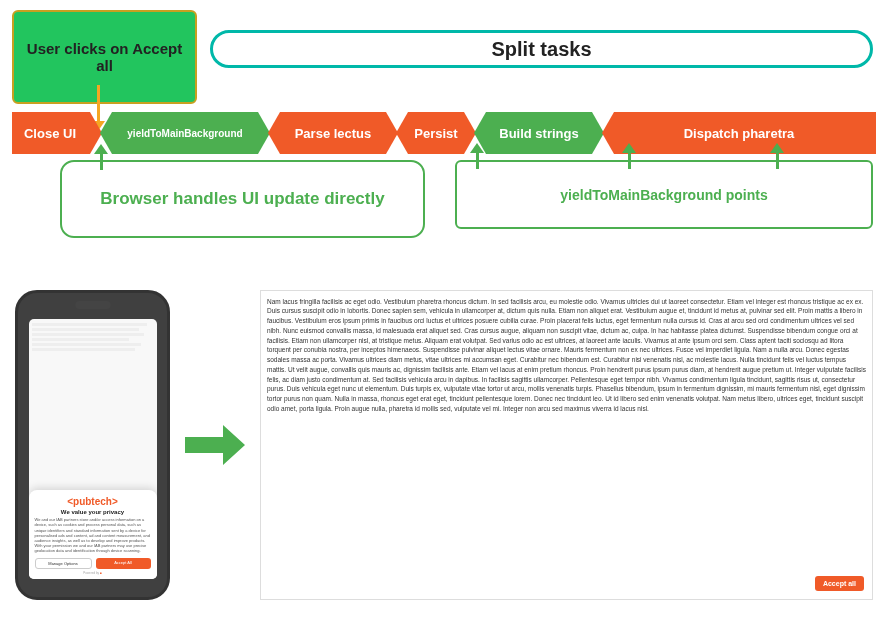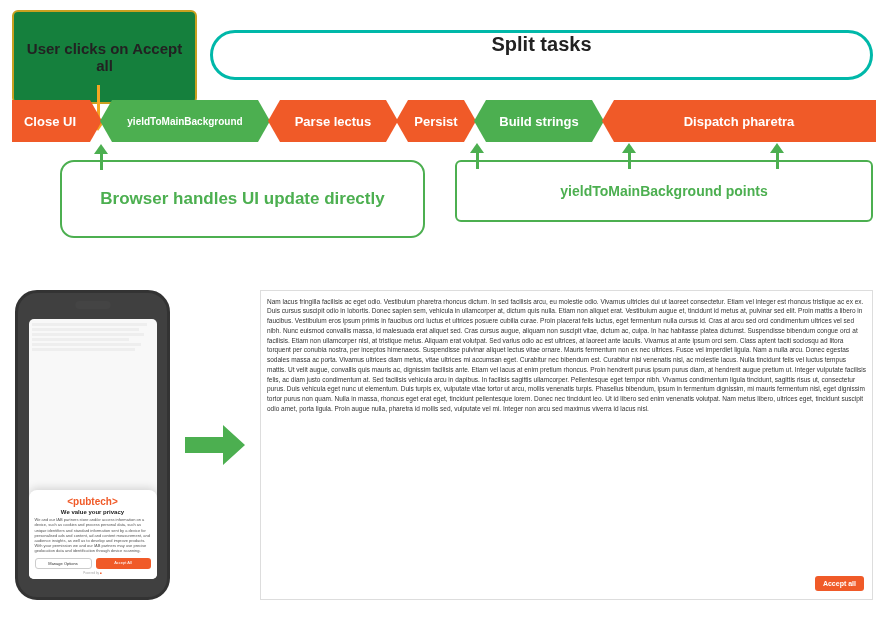--- a/index.html
+++ b/index.html
@@ -18,21 +18,21 @@
       top: 0; left: 0; right: 0;
       height: 270px;
     }
 
     
     .user-clicks-box {
       position: absolute;
       top: 10px; left: 12px;
       width: 185px;
       height: 94px;
-      background: #15803d;
+      background: #22c55e;
       border: 2.5px solid #c8a020;
       border-radius: 6px;
       display: flex;
       align-items: center;
       justify-content: center;
       text-align: center;
       font-weight: bold;
       font-size: 15px;
       color: #222;
       padding: 6px;
@@ -52,37 +52,37 @@
       bottom: -8px; left: -6px;
       border-left: 7px solid transparent;
       border-right: 7px solid transparent;
       border-top: 10px solid #f5a623;
     }
 
     
     .split-tasks-oval {
       position: absolute;
       top: 30px; left: 210px; right: 15px;
-      height: 50px;
+      height: 38px;
       border: 3px solid #00b8a9;
       border-radius: 30px;
       display: flex;
-      align-items: flex-start;
+      align-items: center;
       justify-content: center;
     }
     .split-tasks-label {
       font-size: 20px;
       font-weight: bold;
       color: #222;
     }
 
     
     .pipeline-row {
       position: absolute;
-      top: 100px;
+      top: 112px;
       left: 12px;
       right: 12px;
       height: 42px;
       display: flex;
       align-items: center;
     }
 
     .pipe-segment {
       height: 42px;
       display: flex;
@@ -149,21 +149,21 @@
       border-right: 7px solid transparent;
       border-bottom: 10px solid #4caf50;
     }
 
     
     .yield-points-box {
       position: absolute;
       top: 160px;
       left: 455px;
       right: 15px;
-      height: 62px;
+      height: 69px;
       border: 2.5px solid #4caf50;
       border-radius: 6px;
       display: flex;
       align-items: center;
       justify-content: center;
       text-align: right;
     }
     .yield-points-text {
       font-size: 14px;
       font-weight: bold;

